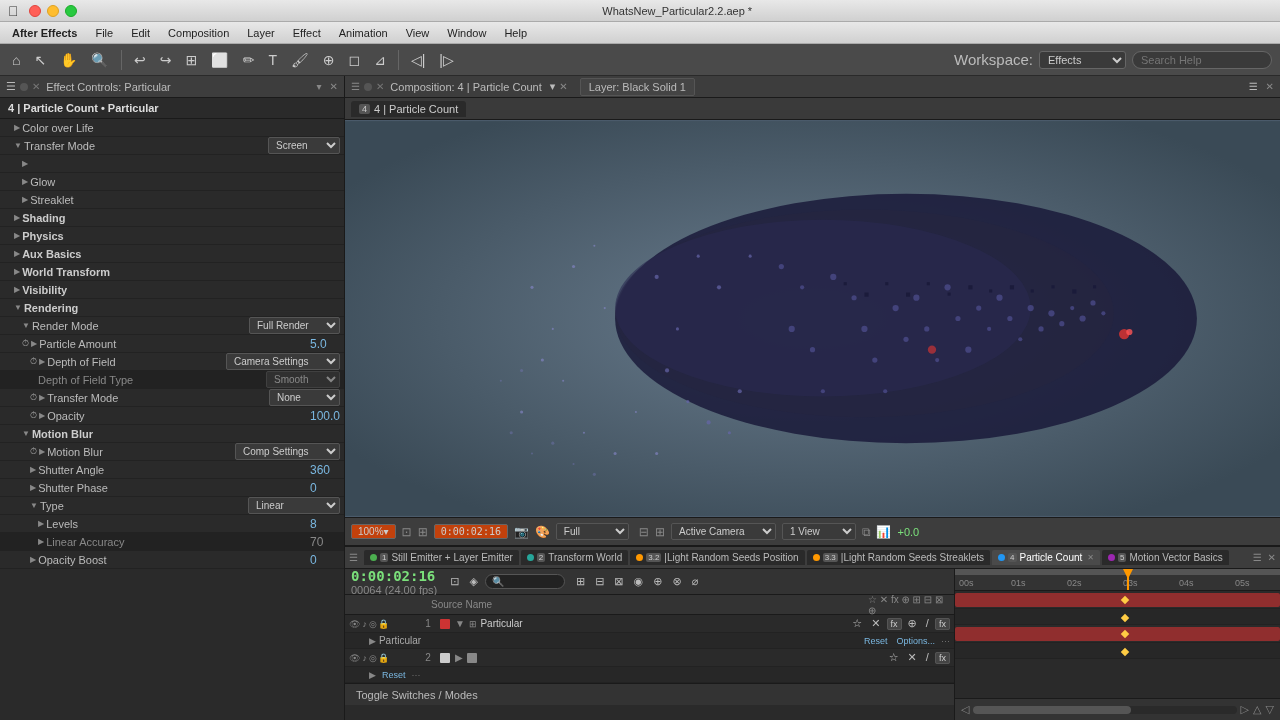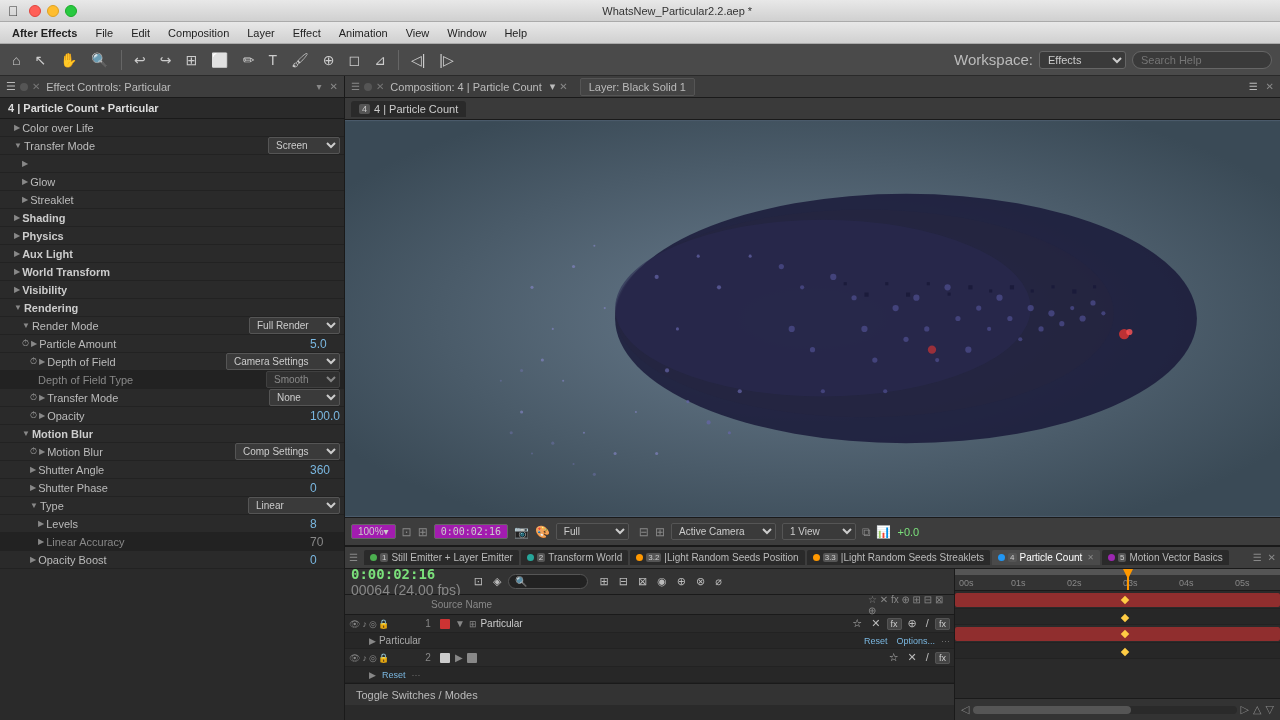--- a/index.html
+++ b/index.html
@@ -222,21 +222,21 @@
       background: #3d3d3d;
       display: flex;
       align-items: center;
       padding: 0 6px;
       gap: 6px;
       border-top: 1px solid #1a1a1a;
       font-size: 11px;
       color: #bbb;
     }
     .comp-ctrl-btn {
-      background: #a21caf;
+      background: #c2410c;
       border: 1px solid #666;
       color: #ccc;
       font-size: 10px;
       padding: 1px 6px;
       border-radius: 2px;
       cursor: pointer;
     }
     .comp-ctrl-select {
       background: #3a3a3a;
       border: 1px solid #555;
@@ -318,21 +318,21 @@
       padding: 0 6px;
       gap: 4px;
       border-bottom: 1px solid #1a1a1a;
     }
     .timecode {
       font-size: 14px;
       color: #7be07b;
       font-family: monospace;
       font-weight: bold;
     }
-    .timecode-sub { font-size: 14px; color: #888; }
+    .timecode-sub { font-size: 11px; color: #888; }
     .tl-tool-btn { 
       color: #bbb; font-size: 11px; cursor: pointer; 
       padding: 1px 3px; border-radius: 2px;
     }
     .tl-search {
       background: #222;
       border: 1px solid #555;
       color: #ccc;
       border-radius: 10px;
       padding: 1px 6px;
@@ -580,21 +580,21 @@
 
       <div class="prop-row">
         <span class="prop-indent" style="width:8px;"></span>
         <span class="prop-triangle">▶</span>
         <span class="prop-name section">Physics</span>
       </div>
 
       <div class="prop-row">
         <span class="prop-indent" style="width:8px;"></span>
         <span class="prop-triangle">▶</span>
-        <span class="prop-name section">Aux Light</span>
+        <span class="prop-name section">Aux Basics</span>
       </div>
 
       <div class="prop-row">
         <span class="prop-indent" style="width:8px;"></span>
         <span class="prop-triangle">▶</span>
         <span class="prop-name section">World Transform</span>
       </div>
 
       <div class="prop-row">
         <span class="prop-indent" style="width:8px;"></span>

